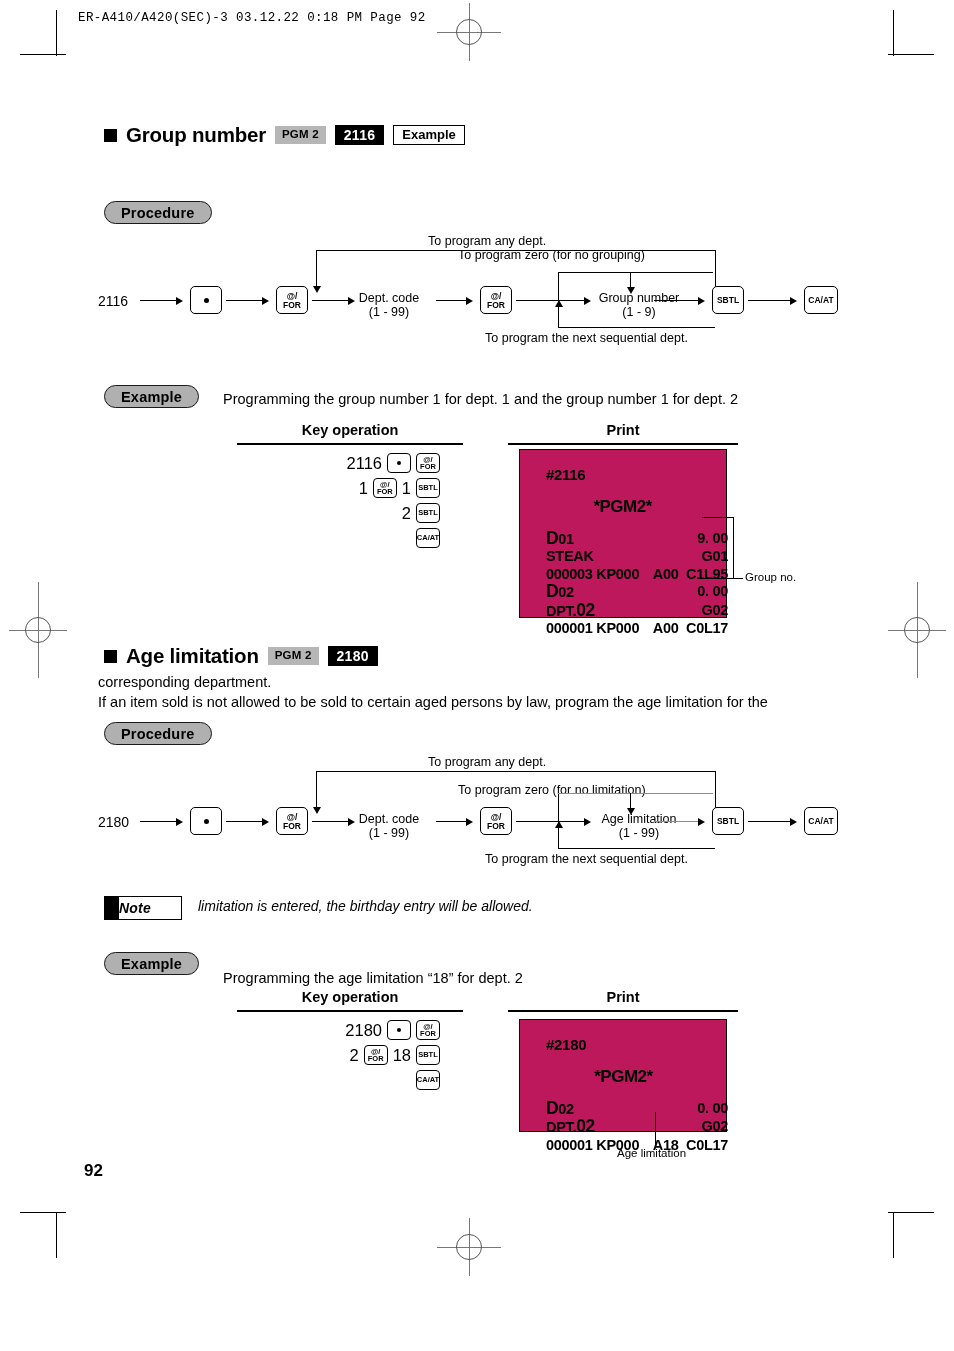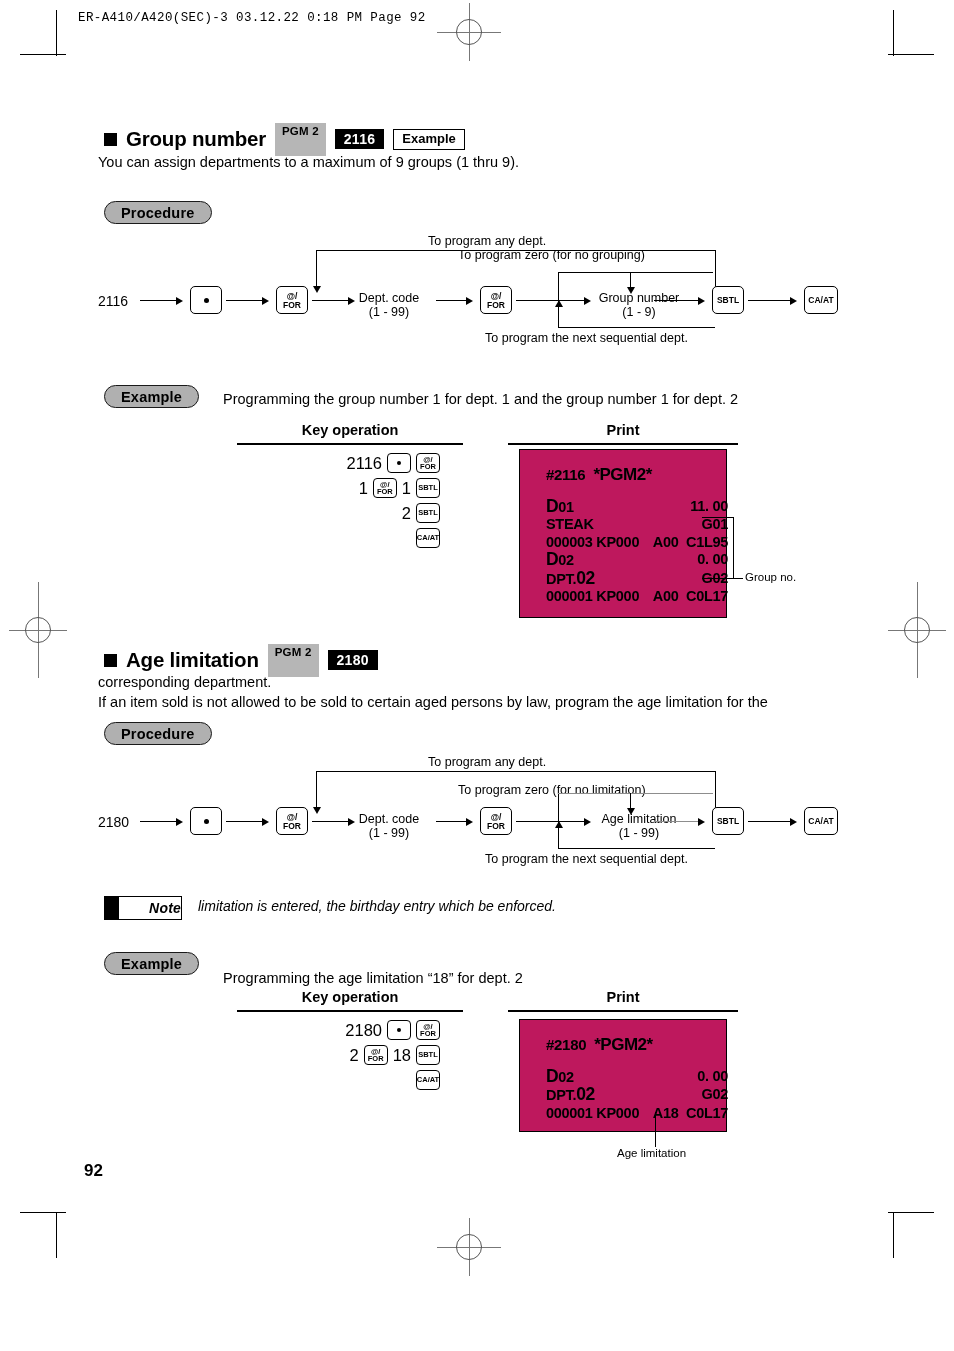--- a/index.html
+++ b/index.html
@@ -33,21 +33,21 @@
 
   
   .content { position:absolute; left:0; top:0; width:954px; }
 
   .sec-title-row { display:flex; align-items:center; gap:9px; }
   .sq { width:13px; height:13px; background:#000; display:inline-block; }
   .sec-title { font-size:20.5px; font-weight:bold; letter-spacing:-0.2px; }
 
   .badge-gray {
     background:#b6b6b6; color:#000; font-weight:bold;
-    font-size:11.5px; padding:3px 7px 18px 7px; letter-spacing:.2px;
+    font-size:11.5px; padding:3px 7px 3px 7px; letter-spacing:.2px;
     line-height:1;
   }
   .badge-black {
     background:#000; color:#fff; font-weight:bold;
     font-size:14px; padding:3px 9px; line-height:1; letter-spacing:.3px;
   }
   .badge-outline {
     background:#fff; color:#000; font-weight:bold; border:1.4px solid #000;
     font-size:13px; padding:2px 8px; line-height:1.15;
   }
@@ -106,37 +106,37 @@
     position:relative; width:182px;
     font-size:14.5px; font-weight:bold; line-height:17.5px;
     letter-spacing:-0.3px;
     font-stretch:condensed;
     display:flex;
   }
   .rline .lft { white-space:pre; }
   .rline .rgt { margin-left:auto; white-space:pre; }
   .rline.title { font-size:15px; margin-bottom:14px; }
   .bigc { font-size:17.5px; letter-spacing:-0.5px; }
-  .pgm { font-size:17px; letter-spacing:-0.5px; }
+  .pgm { font-size:17px; letter-spacing:-0.5px;margin-top:32px; }
 
   .callout { position:absolute; }
   .callout .cl { position:absolute; background:#000; }
   .callout .cl.h { height:1.1px; }
   .callout .cl.v { width:1.1px; }
   .callout .ctext { position:absolute; font-size:11.5px; white-space:nowrap; }
 
   
   .note-box { position:relative; display:flex; align-items:stretch; }
   .note-badge {
     border:1.5px solid #000; background:#fff; display:flex; align-items:center;
     height:24px; width:78px; position:relative;
   }
   .note-badge .bar { width:14px; background:#000; height:100%; }
   .note-badge .txt {
-    flex:1; text-align:right; font-weight:bold; font-style:italic;
+    flex:1; text-align:left; font-weight:bold; font-style:italic;
     font-size:14px; letter-spacing:.2px;
   }
   .note-text { font-size:14px; font-style:italic; line-height:19px; }
 
   .page-num { position:absolute; font-size:17px; font-weight:bold; }
 </style>
 </head>
 <body>
 
 <div class="crop" style="left:56px; top:10px; width:1.4px; height:46px;"></div>
@@ -177,21 +177,20 @@
     <div class="sec-title-row">
       <span class="sq"></span>
       <span class="sec-title">Group number</span>
       <span class="badge-gray">PGM 2</span>
       <span class="badge-black">2116</span>
       <span class="badge-outline">Example</span>
     </div>
   </div>
 
   <div class="body-text" style="position:absolute; left:98px; top:152px; width:700px;">
-    <div>You can assign departments to a maximum of 9 groups (1 thru 9).</div>
   </div>
 
   <div style="position:absolute; left:104px; top:201px;">
     <span class="pill">Procedure</span>
   </div>
 
   <div class="flow" style="position:absolute; left:98px; top:232px; width:700px; height:120px;">
 
     <div class="lbl" style="left:330px; top:2px;">To program any dept.</div>
     <div class="lbl" style="left:360px; top:16px;">To program zero (for no grouping)</div>
@@ -303,21 +302,21 @@
   </div>
 
   <div class="receipt" style="position:absolute; left:519px; top:449px; width:208px; height:169px;">
     <div class="rcpt-inner">
       <div class="rline title">
         <span class="lft">#2116</span>
         <span class="pgm" style="margin-left:8px;">*PGM2*</span>
       </div>
       <div class="rline">
         <span class="lft"><span class="bigc">D</span><span>01</span></span>
-        <span class="rgt">11. 00</span>
+        <span class="rgt">9. 00</span>
       </div>
       <div class="rline">
         <span class="lft">STEAK</span>
         <span class="rgt">G01</span>
       </div>
       <div class="rline">
         <span class="lft">000003 KP000</span>
         <span class="rgt">A00  C1L95</span>
       </div>
       <div class="rline">
@@ -428,21 +427,21 @@
     <div class="ln h" style="left:460px; top:95px; width:157px;"></div>
     <div class="arrow u" style="left:456.6px; top:68px;"></div>
   </div>
 
   <div class="note-box" style="position:absolute; left:104px; top:896px; width:720px;">
     <div class="note-badge">
       <div class="bar"></div>
       <div class="txt">Note</div>
     </div>
     <div class="note-text" style="margin-left:16px; flex:1; padding-top:1px;">
-      <div>limitation is entered, the birthday entry which be enforced.</div>
+      <div>limitation is entered, the birthday entry will be allowed.</div>
     </div>
   </div>
 
   <div style="position:absolute; left:104px; top:952px;">
     <span class="pill">Example</span>
   </div>
   <div class="body-text" style="position:absolute; left:223px; top:968px; width:580px;">Programming the age limitation “18” for dept. 2</div>
 
   <div style="position:absolute; left:237px; top:989px; width:226px;">
     <div class="col-head">Key operation</div>

